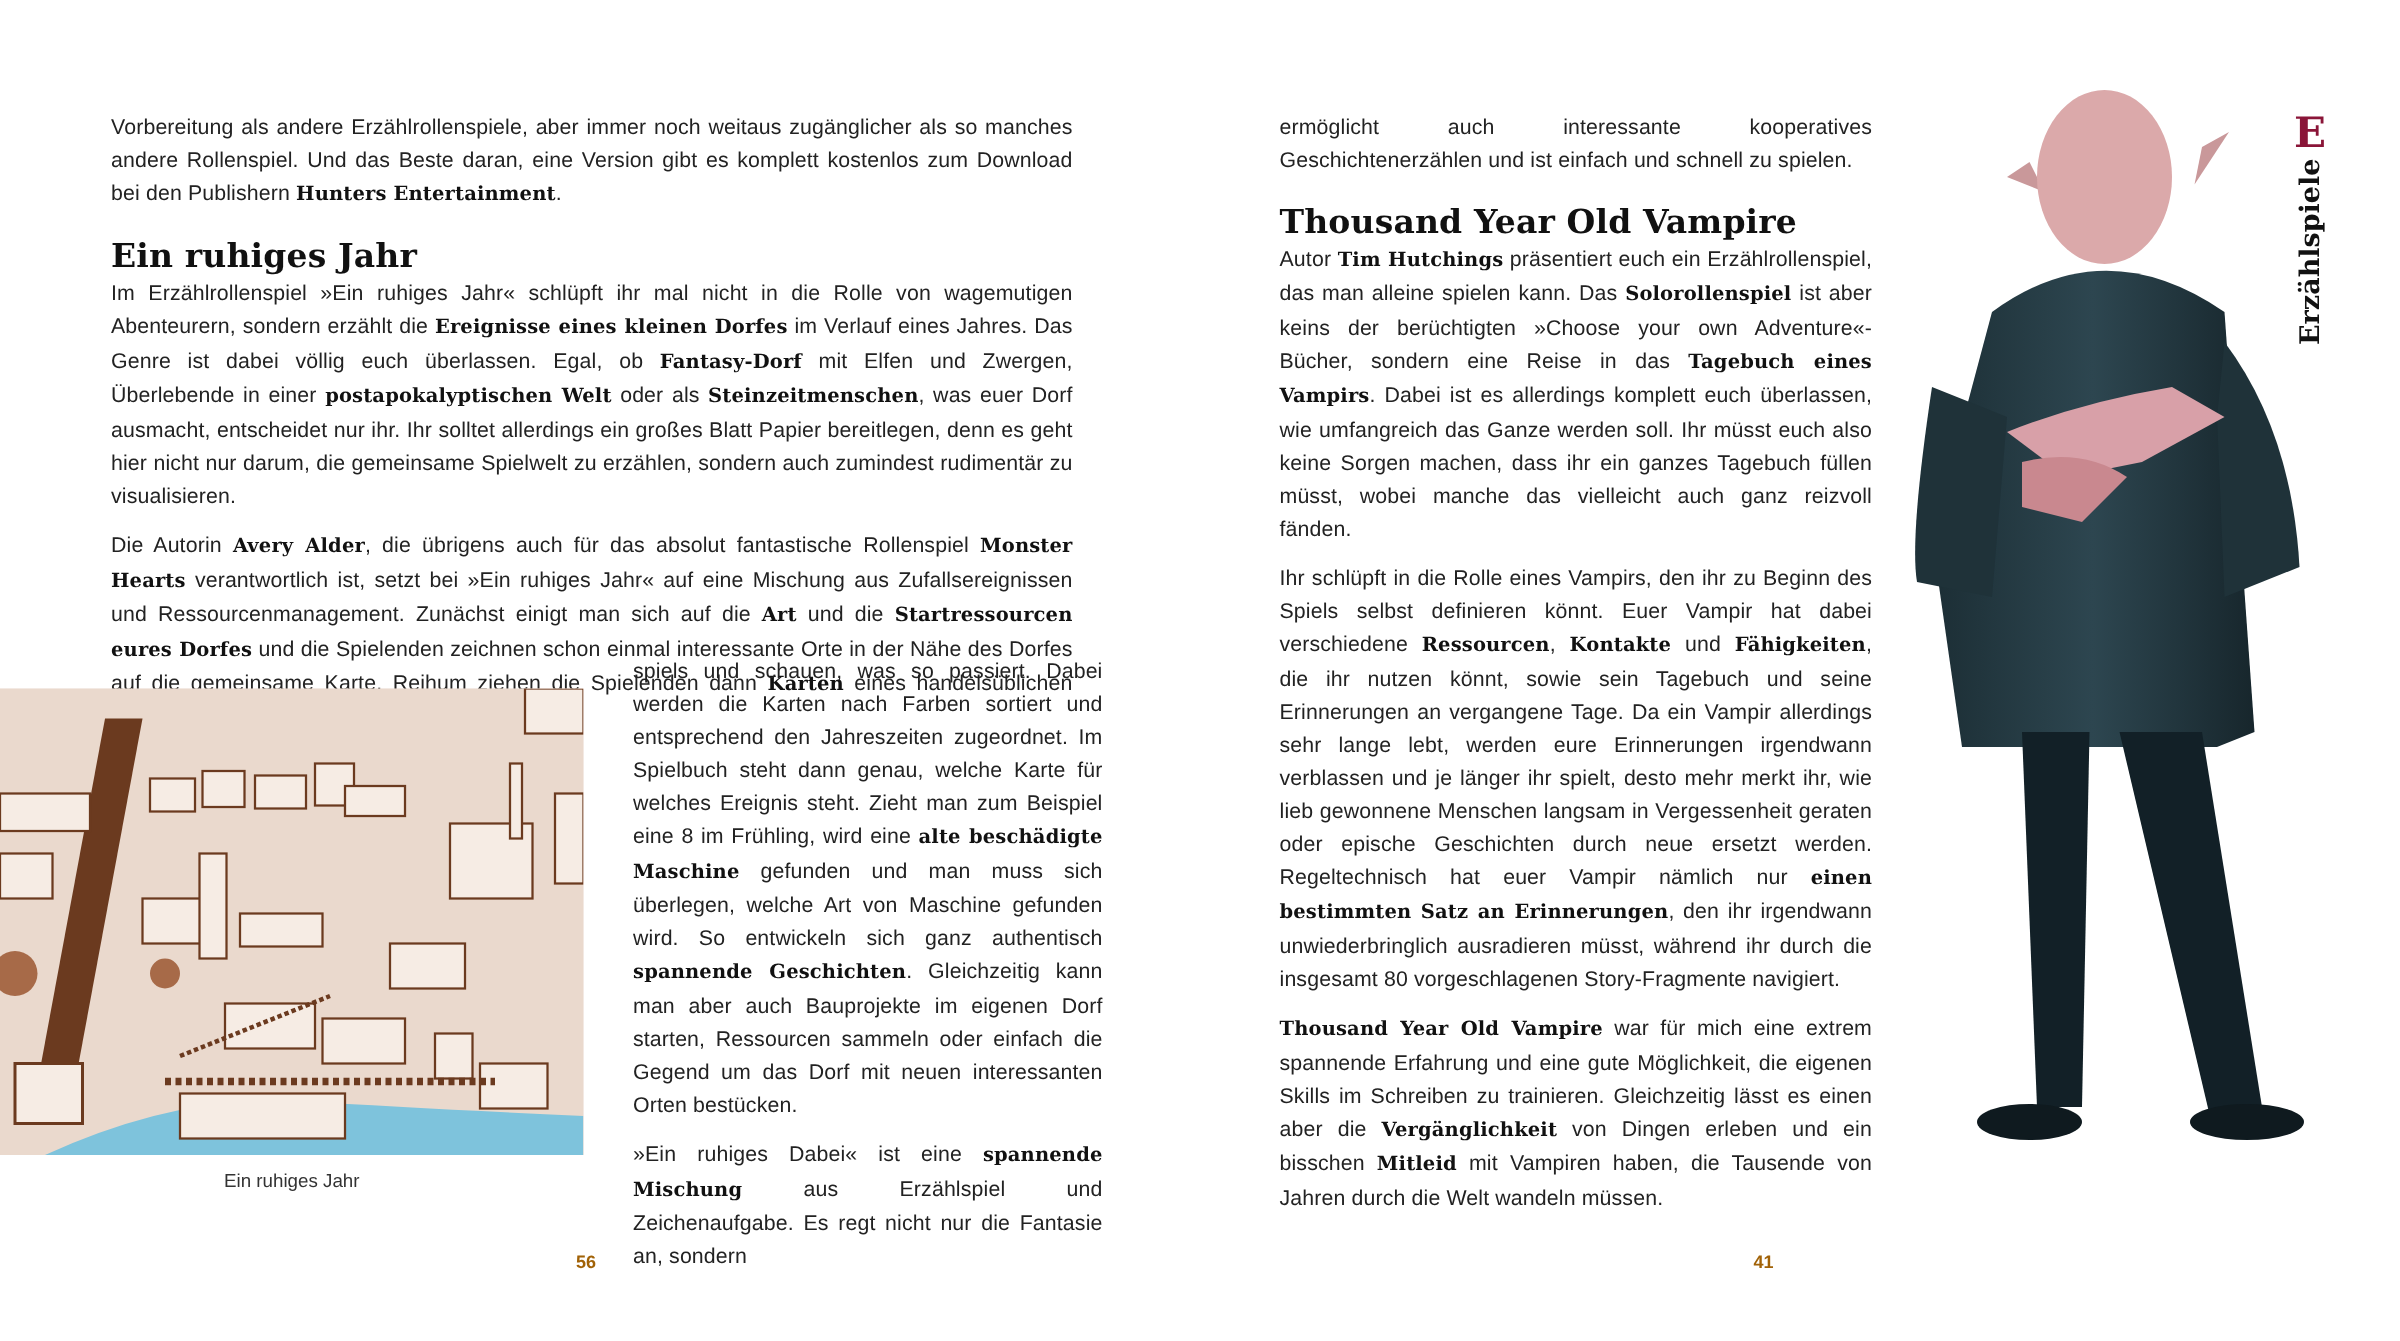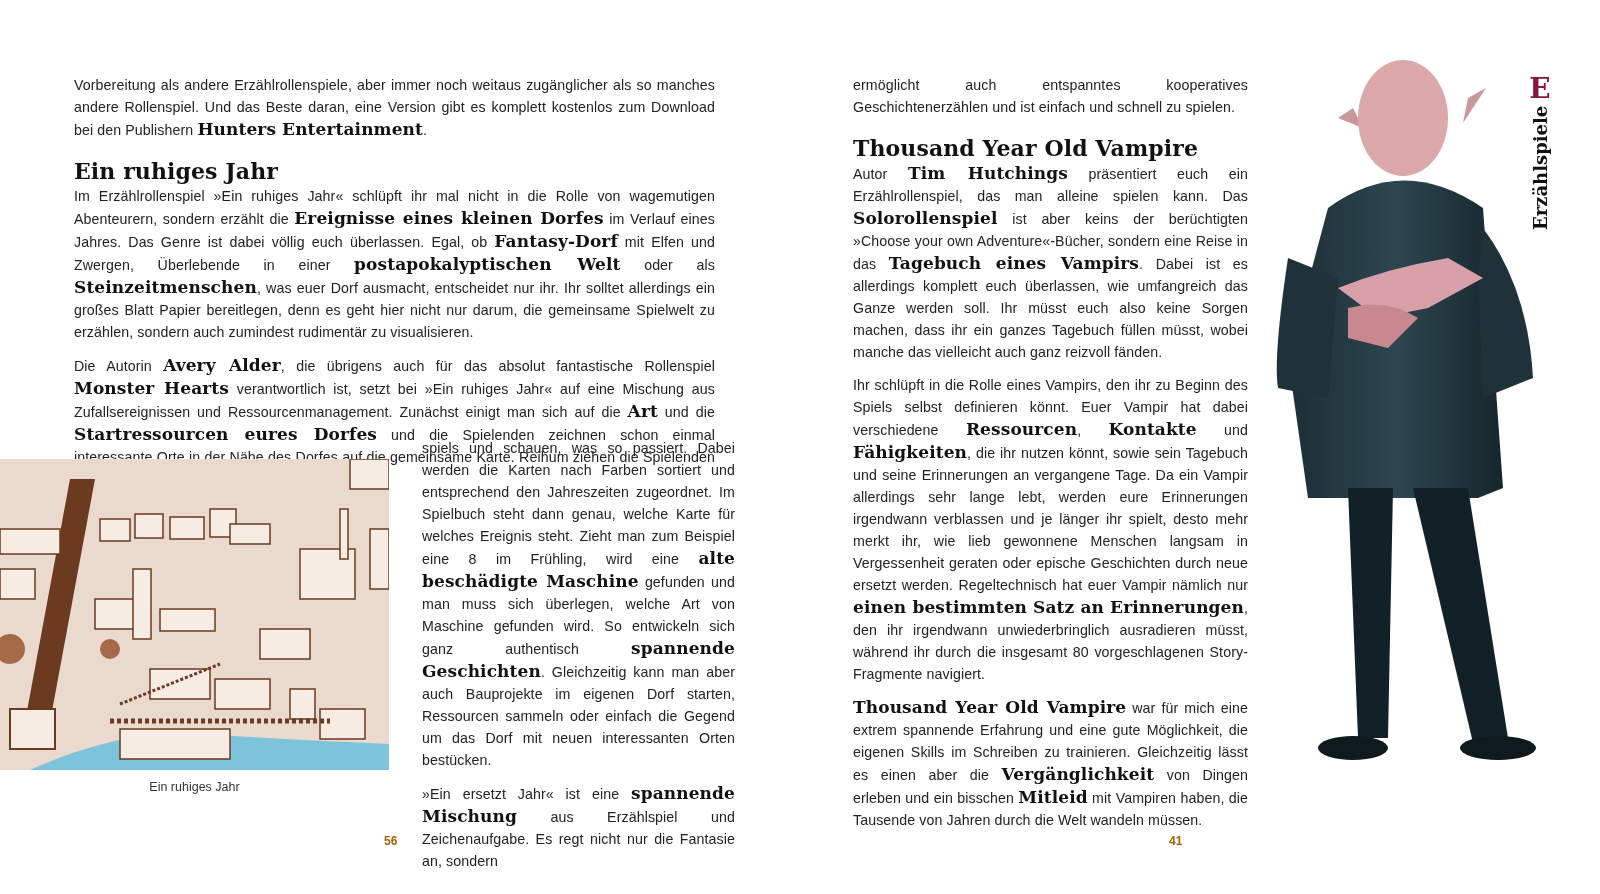--- a/index.html
+++ b/index.html
@@ -3,21 +3,21 @@
 <meta charset="utf-8">
 <style>
   html,body{margin:0;padding:0;}
   body{width:1600px;height:894px;background:#fff;position:relative;overflow:hidden;
        font-family:"Liberation Sans","DejaVu Sans",sans-serif;color:#222;}
   .page{position:absolute;top:0;height:894px;}
   .page-left{left:0;width:800px;}
   .page-right{left:800px;width:800px;}
   .txt{position:absolute;font-size:14.2px;line-height:22px;color:#222;letter-spacing:0.1px;}
   .txt p{margin:0 0 11px 0;text-align:justify;}
-  .bl{font-family:"DejaVu Serif",serif;font-weight:bold;font-size:17px;color:#111;}
+  .bl{font-family:"DejaVu Serif",serif;font-weight:bold;font-size:13px;color:#111;}
   h2{font-family:"DejaVu Serif",serif;font-weight:bold;font-size:22px;margin:0;line-height:28px;color:#111;}
   .pno{position:absolute;top:834px;font-size:12px;color:#a16207;font-weight:bold;}
   .fig{position:absolute;left:0;top:459px;width:389px;height:311px;background:#ead9cd;overflow:hidden;}
   .caption{position:absolute;left:0;width:389px;top:780px;text-align:center;font-size:12.5px;color:#333;}
   .tab-letter{position:absolute;left:1522px;top:72px;width:36px;text-align:center;color:#8a1538;
       font-family:"DejaVu Serif",serif;font-size:28px;font-weight:bold;}
   .tab-label{position:absolute;left:1542px;top:120px;transform-origin:0 0;transform:rotate(-90deg) translate(-110px,-12px);
       font-family:"DejaVu Serif",serif;font-weight:bold;font-size:18px;color:#111;white-space:nowrap;}
   .vamp{position:absolute;left:1268px;top:58px;width:275px;height:705px;}
 </style>
@@ -63,29 +63,29 @@
       <path d="M110 262 L330 262" stroke="#6b3a1f" stroke-width="5" stroke-dasharray="4 3"></path>
       <path d="M120 245 L220 205" stroke="#6b3a1f" stroke-width="3" stroke-dasharray="3 2"></path>
       <circle cx="10" cy="190" r="15" fill="#a76a48"></circle>
       <circle cx="110" cy="190" r="10" fill="#a76a48"></circle>
     </svg>
   </div>
   <div class="caption">Ein ruhiges Jahr</div>
 
   <div class="txt" style="left:422px;top:437px;width:313px;">
     <p><span>spiels und schauen, was so passiert. Dabei werden die Karten nach Farben sortiert und entsprechend den Jahreszeiten zugeordnet. Im Spielbuch steht dann genau, welche Karte für welches Ereignis steht. Zieht man zum Beispiel eine 8 im Frühling, wird eine </span><span class="bl">alte beschädigte Maschine</span><span> gefunden und man muss sich überlegen, welche Art von Maschine gefunden wird. So entwickeln sich ganz authentisch </span><span class="bl">spannende Geschichten</span><span>. Gleichzeitig kann man aber auch Bauprojekte im eigenen Dorf starten, Ressourcen sammeln oder einfach die Gegend um das Dorf mit neuen interessanten Orten bestücken.</span></p>
-    <p><span>»Ein ersetzt Jahr« ist eine </span><span class="bl">spannende Mischung</span><span> aus Erzählspiel und Zeichenaufgabe. Es regt nicht nur die Fantasie an, sondern</span></p>
+    <p><span>»Ein ruhiges Dabei« ist eine </span><span class="bl">spannende Mischung</span><span> aus Erzählspiel und Zeichenaufgabe. Es regt nicht nur die Fantasie an, sondern</span></p>
   </div>
 
   <div class="pno" style="left:384px;">56</div>
 </div>
 
 <div class="page page-right">
   <div class="txt" style="left:53px;top:74px;width:395px;">
-    <p><span>ermöglicht auch entspanntes kooperatives Geschichtenerzählen und ist einfach und schnell zu spielen.</span></p>
+    <p><span>ermöglicht auch interessante kooperatives Geschichtenerzählen und ist einfach und schnell zu spielen.</span></p>
     <h2 style="margin-top:16px;">Thousand Year Old Vampire</h2>
     <p><span>Autor </span><span class="bl">Tim Hutchings</span><span> präsentiert euch ein Erzählrollenspiel, das man alleine spielen kann. Das </span><span class="bl">Solorollenspiel</span><span> ist aber keins der berüchtigten »Choose your own Adventure«-Bücher, sondern eine Reise in das </span><span class="bl">Tagebuch eines Vampirs</span><span>. Dabei ist es allerdings komplett euch überlassen, wie umfangreich das Ganze werden soll. Ihr müsst euch also keine Sorgen machen, dass ihr ein ganzes Tagebuch füllen müsst, wobei manche das vielleicht auch ganz reizvoll fänden.</span></p>
     <p><span>Ihr schlüpft in die Rolle eines Vampirs, den ihr zu Beginn des Spiels selbst definieren könnt. Euer Vampir hat dabei verschiedene </span><span class="bl">Ressourcen</span><span>, </span><span class="bl">Kontakte</span><span> und </span><span class="bl">Fähigkeiten</span><span>, die ihr nutzen könnt, sowie sein Tagebuch und seine Erinnerungen an vergangene Tage. Da ein Vampir allerdings sehr lange lebt, werden eure Erinnerungen irgendwann verblassen und je länger ihr spielt, desto mehr merkt ihr, wie lieb gewonnene Menschen langsam in Vergessenheit geraten oder epische Geschichten durch neue ersetzt werden. Regeltechnisch hat euer Vampir nämlich nur </span><span class="bl">einen bestimmten Satz an Erinnerungen</span><span>, den ihr irgendwann unwiederbringlich ausradieren müsst, während ihr durch die insgesamt 80 vorgeschlagenen Story-Fragmente navigiert.</span></p>
     <p><span class="bl">Thousand Year Old Vampire</span><span> war für mich eine extrem spannende Erfahrung und eine gute Möglichkeit, die eigenen Skills im Schreiben zu trainieren. Gleichzeitig lässt es einen aber die </span><span class="bl">Vergänglichkeit</span><span> von Dingen erleben und ein bisschen </span><span class="bl">Mitleid</span><span> mit Vampiren haben, die Tausende von Jahren durch die Welt wandeln müssen.</span></p>
   </div>
   <div class="pno" style="left:369px;">41</div>
 </div>
 
 <div class="vamp">
   <svg width="275" height="705" viewBox="0 0 275 705">

